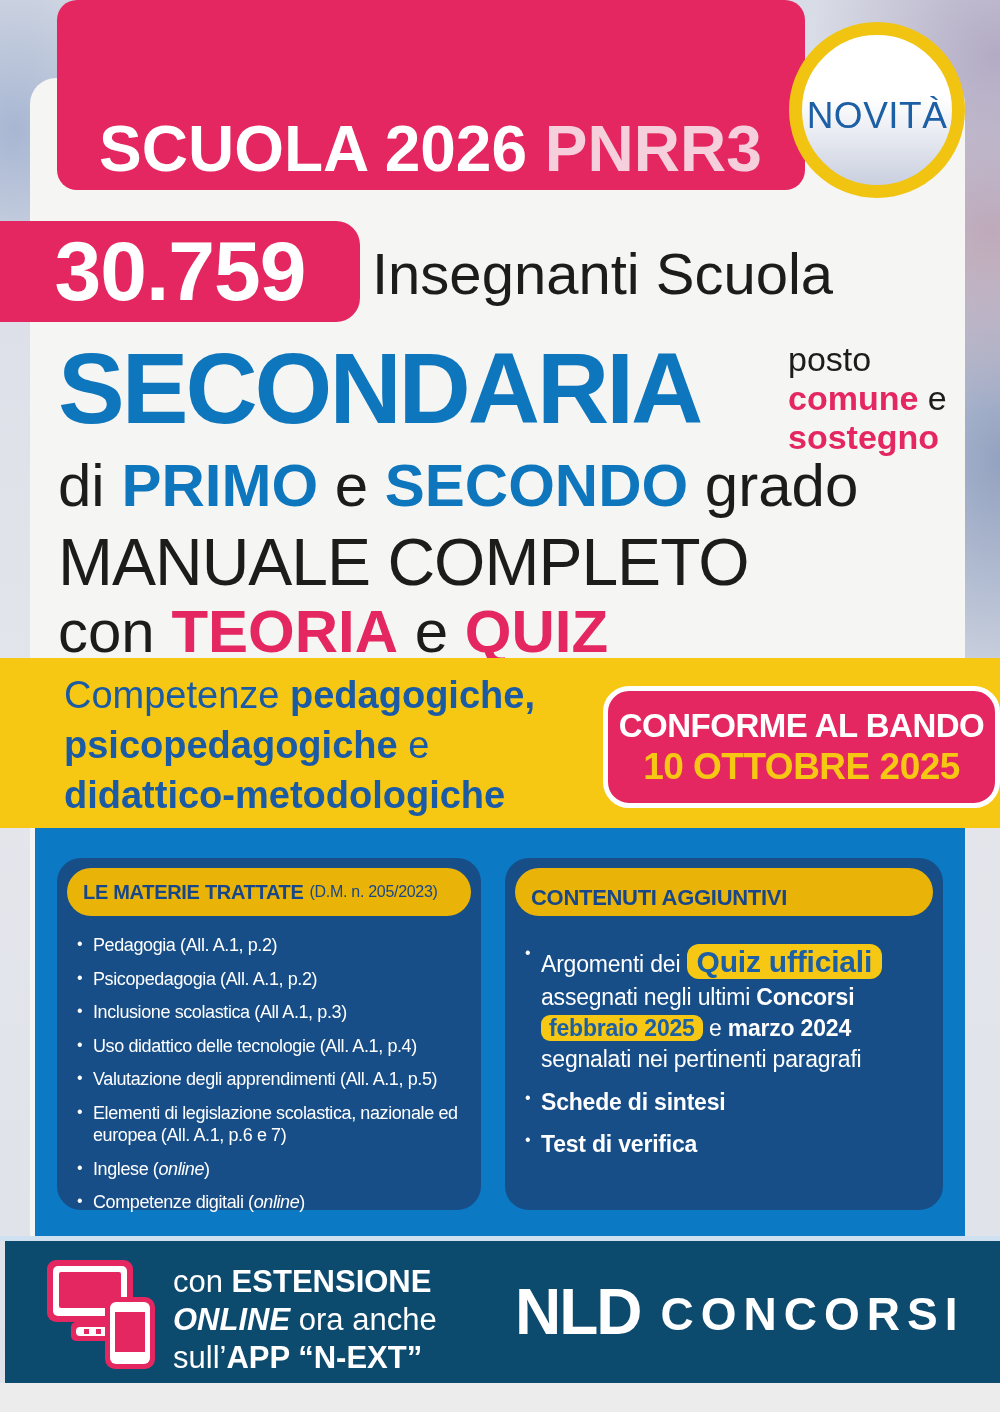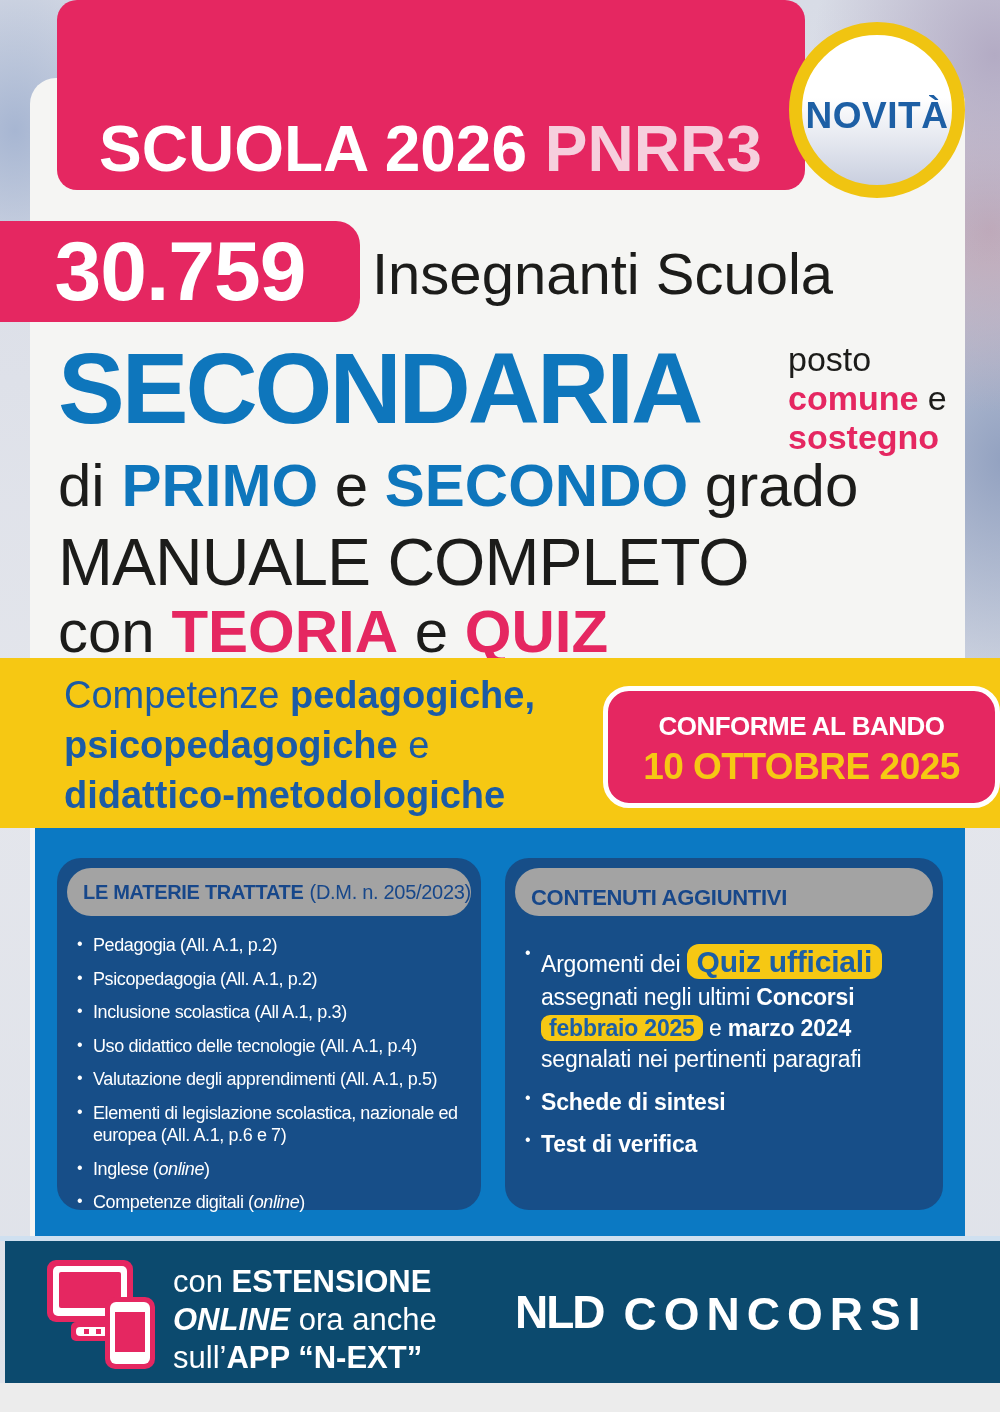--- a/index.html
+++ b/index.html
@@ -23,21 +23,21 @@
   
   .banner{left:57px;top:0;width:748px;height:190px;background:#e52761;border-radius:20px;}
   .banner-l1{left:42px;top:52px;font-size:55px;font-weight:600;letter-spacing:2px;color:#ffffff;}
   .banner-l2{left:42px;top:112px;font-size:64px;font-weight:700;letter-spacing:0;color:#ffffff;}
   .banner-l2 .accent{color:#f6cfdd;}
 
   
   .novita{left:789px;top:22px;width:150px;height:150px;border:13px solid #f0c411;border-radius:50%;
           background:linear-gradient(180deg,#ffffff 42%,#c9cfdf 100%);
           display:flex;align-items:center;justify-content:center;}
-  .novita span{font-size:37px;font-weight:700;color:#1d5fa5;letter-spacing:0.5px;margin-top:12px;}
+  .novita span{font-size:37px;font-weight:400;color:#1d5fa5;letter-spacing:0.5px;margin-top:12px;}
 
   
   .num-badge{left:0;top:221px;width:360px;height:101px;background:#e52761;
              border-radius:0 24px 24px 0;display:flex;align-items:center;justify-content:center;}
   .num-badge span{font-size:84px;font-weight:700;letter-spacing:-1px;color:#ffffff;}
   .audience{left:372px;top:224px;height:98px;display:flex;align-items:center;
             font-size:58px;font-weight:400;color:#1c1c1a;}
 
   .secondaria{left:58px;top:334px;line-height:108px;font-size:100px;font-weight:700;
               letter-spacing:-3px;color:#0e76bc;}
@@ -51,33 +51,33 @@
   .teoria-line{left:58px;top:596px;line-height:72px;font-size:60px;color:#1c1c1a;}
   .teoria-line .pk{color:#e52761;font-weight:700;}
 
   
   .band{left:0;top:658px;width:1000px;height:170px;background:#f6c813;}
   .comp-text{left:64px;top:12px;line-height:50px;font-size:38px;color:#1b5ba6;}
   .comp-text b{font-weight:700;}
   .conforme{left:603px;top:28px;width:387px;height:112px;background:#e52761;
             border:5px solid #ffffff;border-radius:26px;
             display:flex;flex-direction:column;align-items:center;justify-content:center;}
-  .conforme .c1{font-size:26px;font-weight:700;letter-spacing:-0.5px;color:#ffffff;line-height:40px;}
+  .conforme .c1{font-size:33px;font-weight:700;letter-spacing:-0.5px;color:#ffffff;line-height:40px;}
   .conforme .c2{font-size:37px;font-weight:700;letter-spacing:-0.5px;color:#f6c813;line-height:42px;}
 
   
   .panel{left:35px;top:828px;width:930px;height:408px;background:#0b79c3;}
   .tbox{position:absolute;top:30px;height:352px;background:#174e88;border-radius:24px;}
   .box-left{left:22px;width:424px;}
   .box-right{left:470px;width:438px;}
-  .pill{position:absolute;left:10px;right:10px;top:10px;height:48px;background:#a3a3a3;
+  .pill{position:absolute;left:10px;right:10px;top:10px;height:48px;background:#eab308;
         border-radius:24px;display:flex;align-items:center;padding:0 16px;box-sizing:border-box;
         color:#17478a;white-space:nowrap;}
   .pill .tb{font-weight:700;font-size:20px;letter-spacing:-0.3px;}
-  .pill .tn{font-weight:400;font-size:20px;margin-left:6px;letter-spacing:-0.3px;}
+  .pill .tn{font-weight:400;font-size:16px;margin-left:6px;letter-spacing:-0.3px;}
   .pill2 .tb{font-size:22px;margin-top:12px;}
 
   ul.cover-list{position:absolute;left:14px;right:12px;top:66px;margin:0;padding:10px 0 0 0;
                 list-style:none;color:#ffffff;}
   ul.cover-list li{position:relative;padding-left:22px;margin-bottom:11px;
                    font-size:18px;letter-spacing:-0.4px;line-height:1.25;}
   ul.cover-list li::before{content:"•";position:absolute;left:6px;top:0;font-size:16px;}
   ul.list-right{top:70px;padding-top:14px;}
   ul.list-right li{font-size:23px;letter-spacing:-0.2px;line-height:1.34;margin-bottom:12px;}
   ul.cover-list i{font-style:italic;}
@@ -88,21 +88,21 @@
 
   .sliver{left:0;top:1236px;width:1000px;height:5px;background:#cfe0f0;}
 
   
   .footer{left:5px;top:1241px;width:1000px;height:165px;background:#0c4a6e;}
   .devices{left:40px;top:12px;}
   .ext-text{left:168px;top:22px;line-height:38px;font-size:31px;color:#ffffff;}
   .ext-text b{font-weight:700;}
   .ext-text .oi{font-weight:700;font-style:italic;}
   .logo{left:510px;top:0;height:142px;display:flex;align-items:center;}
-  .logo .nld{font-size:46px;font-weight:700;letter-spacing:-2px;color:#ffffff;}
+  .logo .nld{font-size:64px;font-weight:700;letter-spacing:-2px;color:#ffffff;}
   .logo .concorsi{font-size:46px;font-weight:700;letter-spacing:7px;color:#ffffff;margin-left:20px;padding-top:4px;}
 
   .bottom-strip{left:0;top:1383px;width:1000px;height:29px;background:#ececec;}
 </style>
 </head>
 <body>
 
 <div class="page">
 
   <div class="abs bg-photo"></div>

